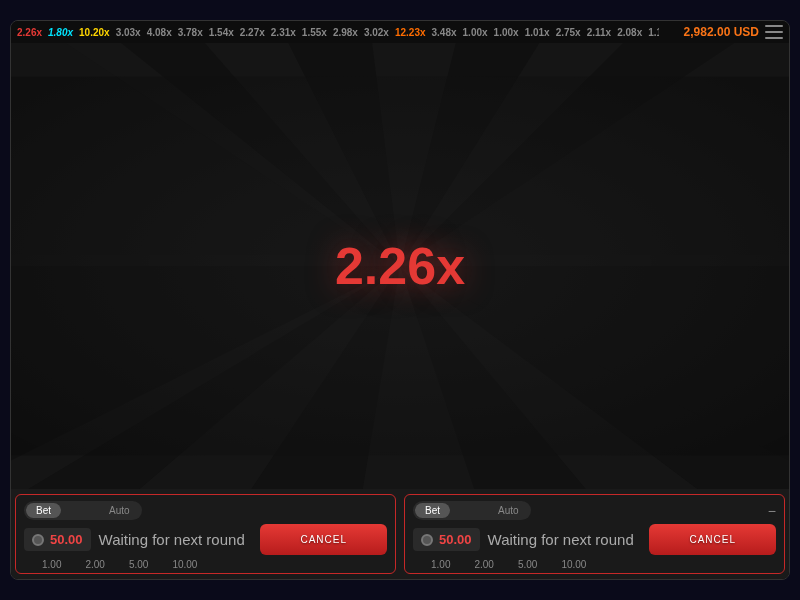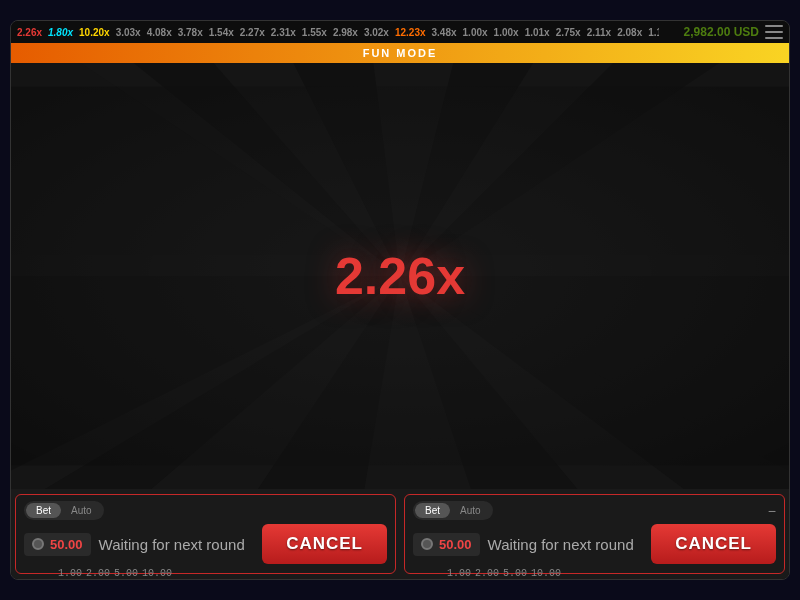--- a/index.html
+++ b/index.html
@@ -77,21 +77,21 @@
     .mult-item.default { color: #888; text-align: right; }
 
     .top-right {
       display: flex;
       align-items: center;
       gap: 6px;
       flex-shrink: 0;
     }
 
     .balance {
-      color: #4d7c0f;
+      color: #f97316;
       font-size: 12px;
       font-weight: bold;
       margin-left: 25px;
     }
 
     .menu-btn {
       width: 18px;
       height: 14px;
       display: flex;
       flex-direction: column;
@@ -215,20 +215,21 @@
       outline: none;
     }
 
     .toggle-btn.active {
       background: #555;
     }
 
     .toggle-btn.inactive {
       background: transparent;
       color: #888;
+      margin-left: 38px;
     }
 
     .panel-minus {
       color: #888;
       font-size: 14px;
       cursor: pointer;
     }
 
     .bet-row {
       display: flex;
@@ -262,34 +263,33 @@
     .waiting-label {
       color: #aaa;
       font-size: 15px;
     }
 
     .cancel-btn {
       background: linear-gradient(180deg, #e53935, #b71c1c);
       border: none;
       border-radius: 6px;
       color: #fff;
-      font-size: 17px;
-      font-weight: bold;
-      padding: 10px 24px;
+      font-size: 10px;
+      font-weight: normal;
+      padding: 10px 40px;
       cursor: pointer;
       letter-spacing: 1px;
       text-shadow: 0 1px 2px rgba(0,0,0,0.5);
       margin-left: auto;
     }
 
     .quick-bets {
       display: flex;
-      gap: 4px;
-      margin-left: 34px;
-      font-family: Liberation Mono, monospace;
+      gap: 24px;
+      margin-left: 18px;
     }
 
     .quick-bet {
       color: #888;
       font-size: 10px;
       cursor: pointer;
     }
   </style>
 </head>
 <body>
@@ -328,23 +328,20 @@
         <span> USD</span>
       </span>
       <div class="menu-btn">
         <span></span>
         <span></span>
         <span></span>
       </div>
     </div>
   </div>
 
-  <div class="fun-mode-bar">
-    <span>FUN MODE</span>
-  </div>
 
   <div class="game-area">
 
     <div class="sunburst">
       <svg viewBox="0 0 780 380" xmlns="http://www.w3.org/2000/svg">
         <defs>
           <radialGradient id="sg" cx="50%" cy="50%" r="70%">
             <stop offset="0%" stop-color="#333" stop-opacity="0.8"></stop>
             <stop offset="100%" stop-color="#000" stop-opacity="1"></stop>
           </radialGradient>

